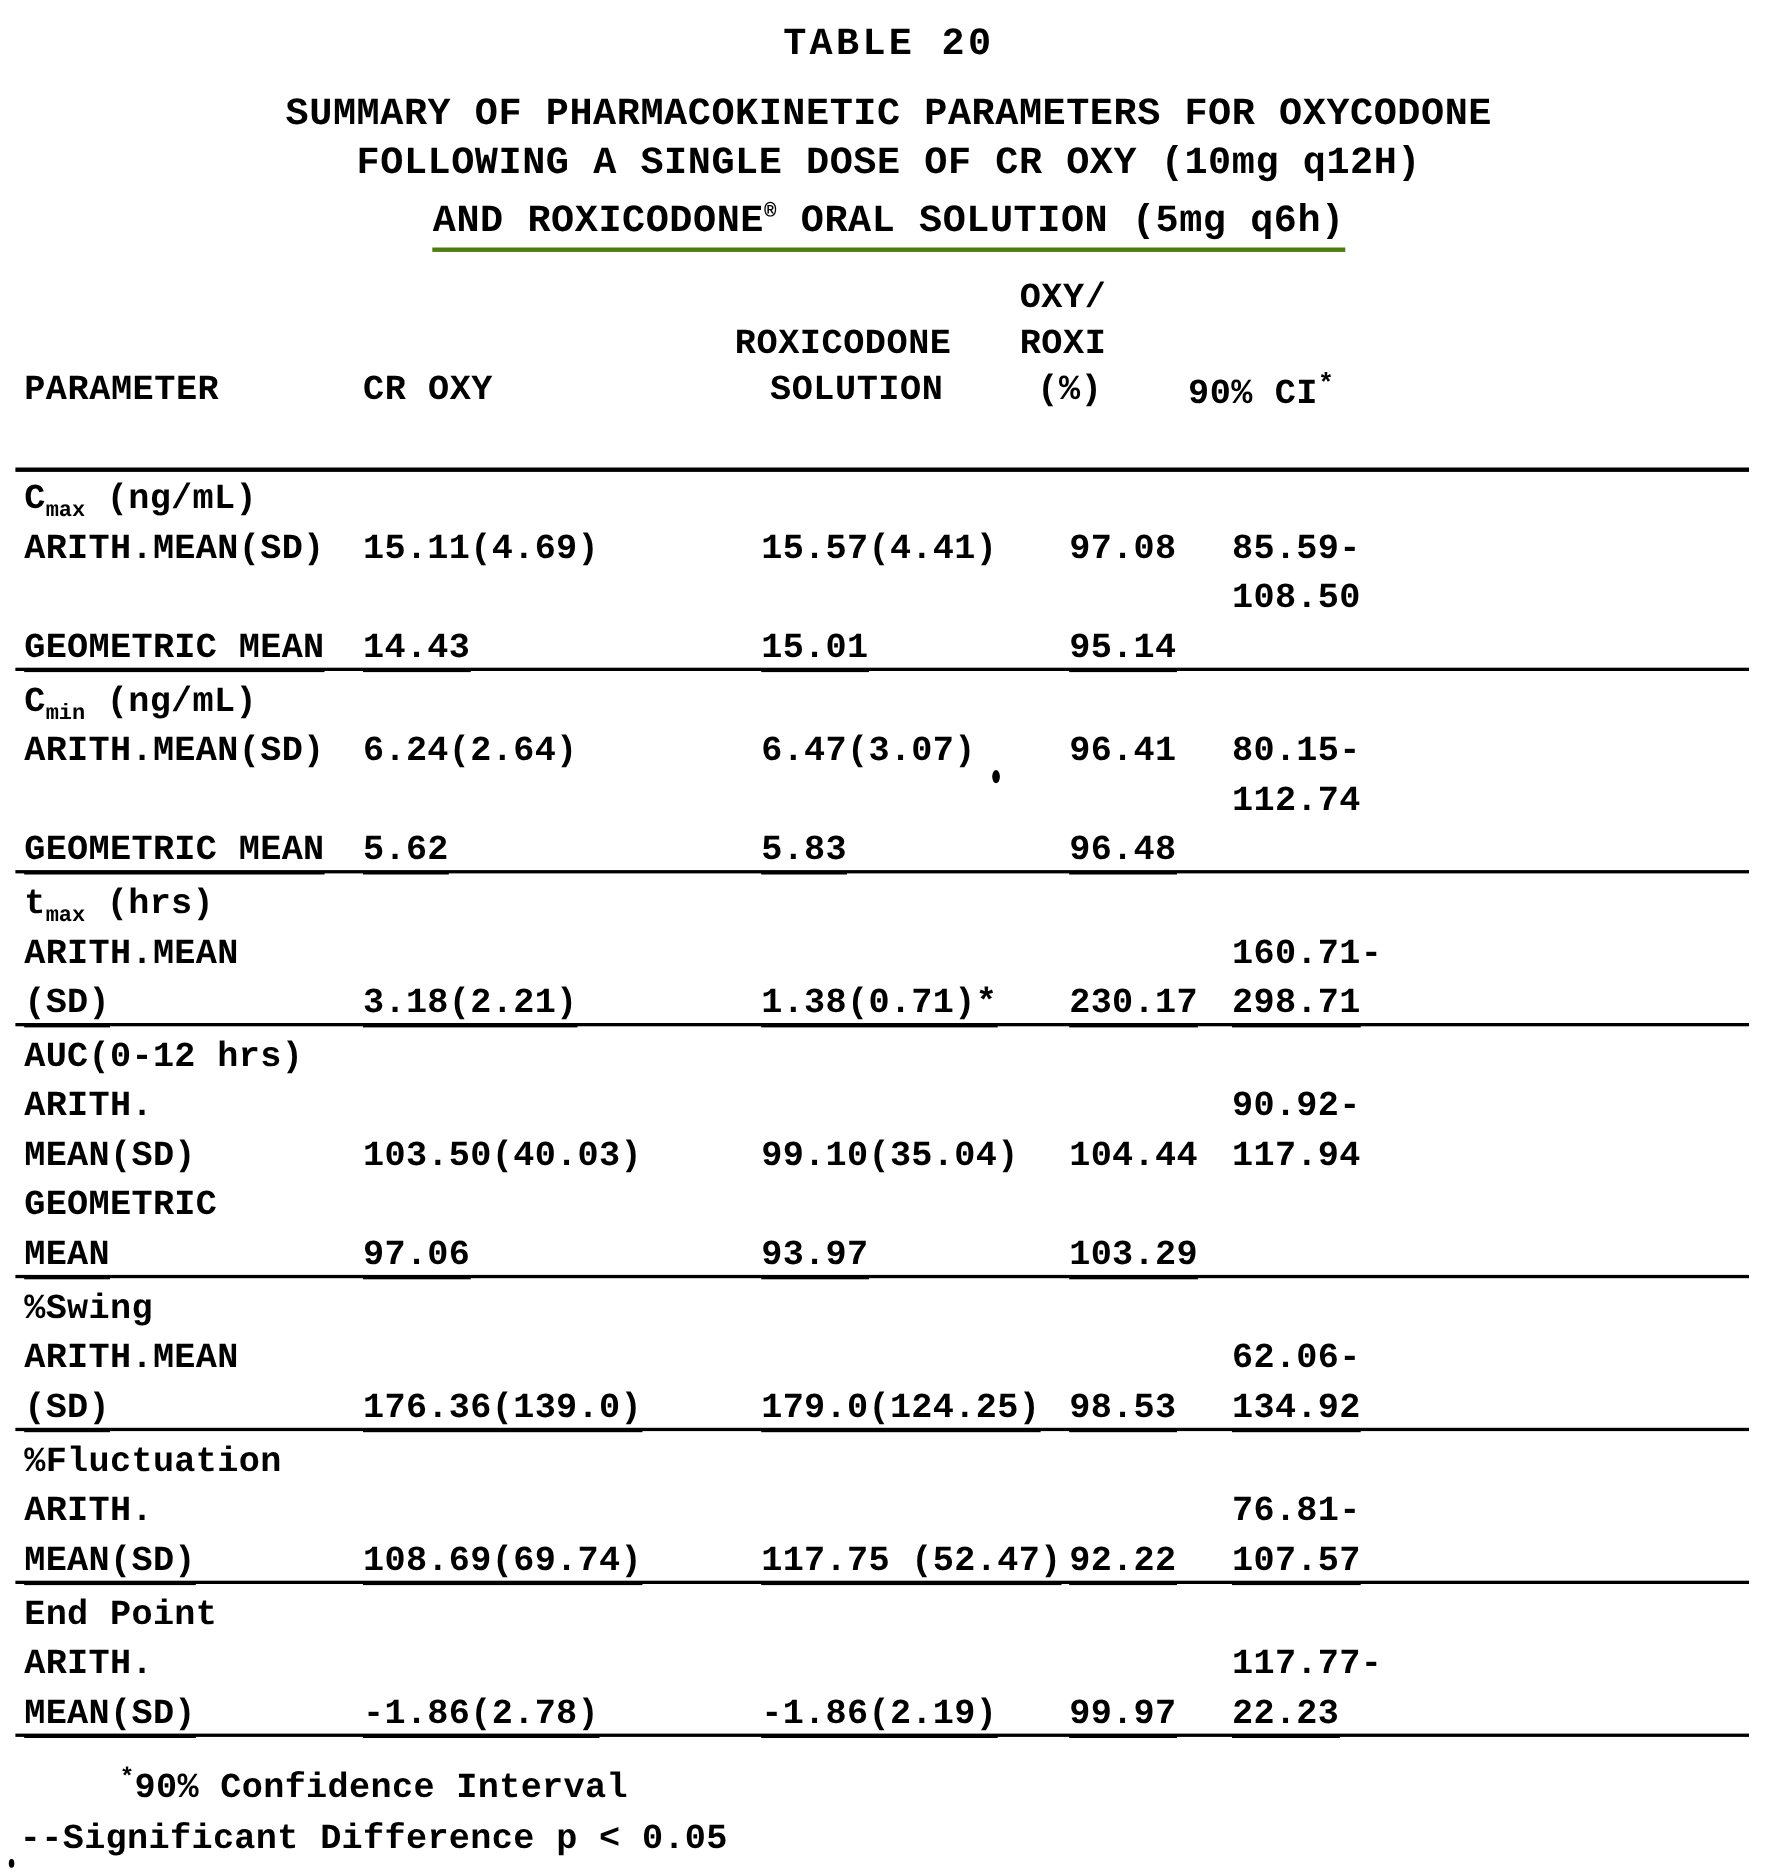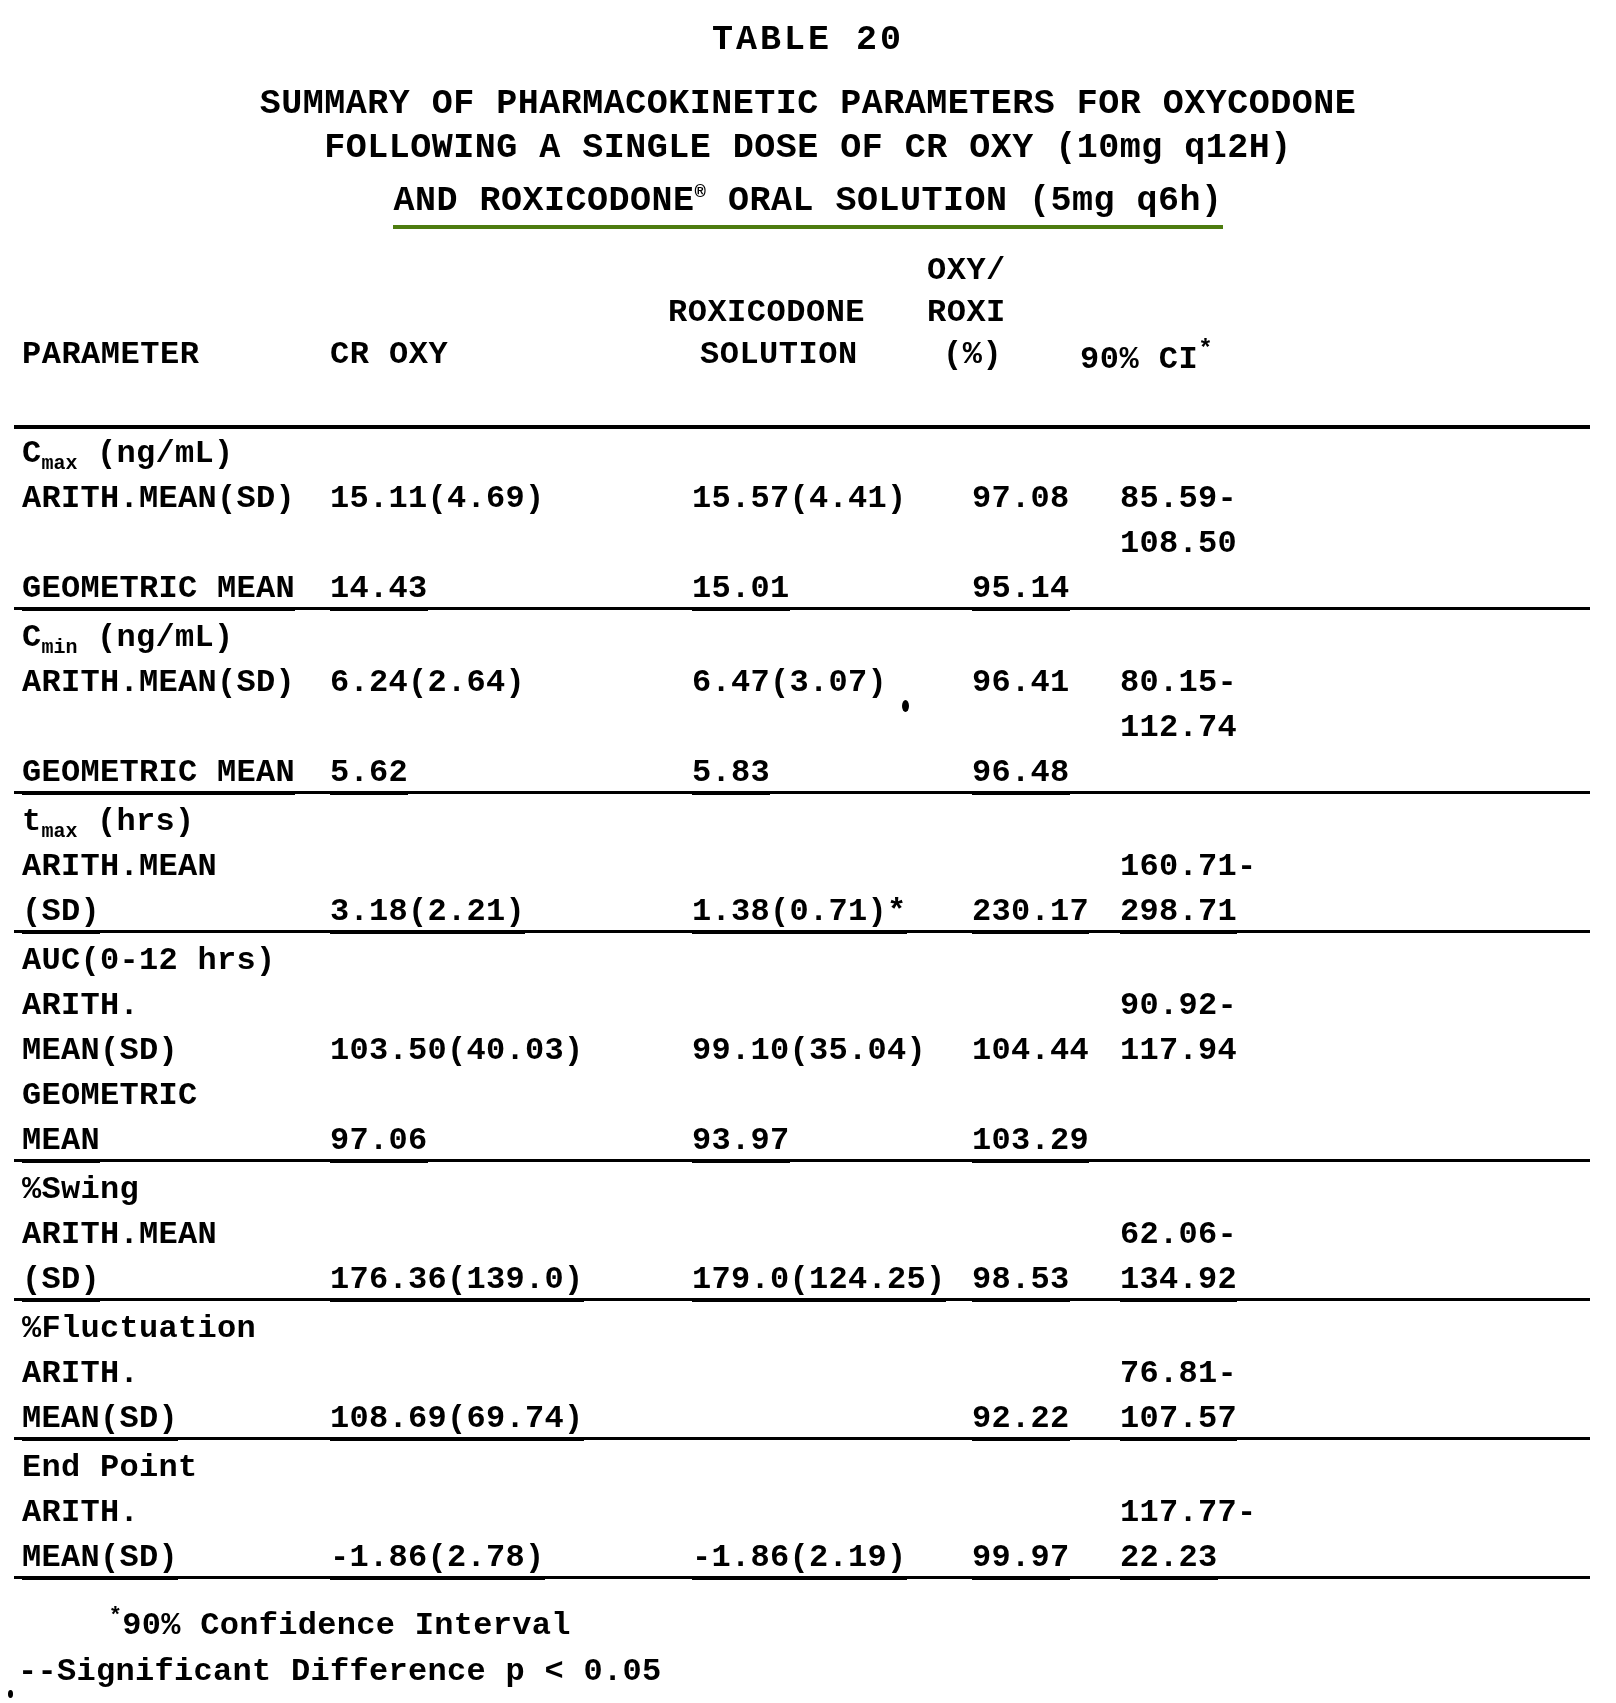--- a/index.html
+++ b/index.html
@@ -275,20 +275,21 @@
       <div class="row" style="top:1310px">
                <div class="cell c-sub"><span>%Fluctuation</span></div>
              </div>
       <div class="row" style="top:1355px">
         <div class="cell c-label">ARITH.</div>
         <div class="cell c-d">76.81-</div>
       </div>
       <div class="row" style="top:1400px">
         <div class="cell c-label u">MEAN(SD)</div>
         <div class="cell c-a u">108.69(69.74)</div>
+        <div class="cell c-b u">117.75 (52.47)</div>
         <div class="cell c-c u">92.22</div>
         <div class="cell c-d u">107.57</div>
       </div>
       <div class="rule thin" style="top:1437px"></div>
       <div class="row" style="top:1449px">
                <div class="cell c-sub"><span>End Point</span></div>
              </div>
       <div class="row" style="top:1494px">
         <div class="cell c-label">ARITH.</div>
         <div class="cell c-d">117.77-</div>

